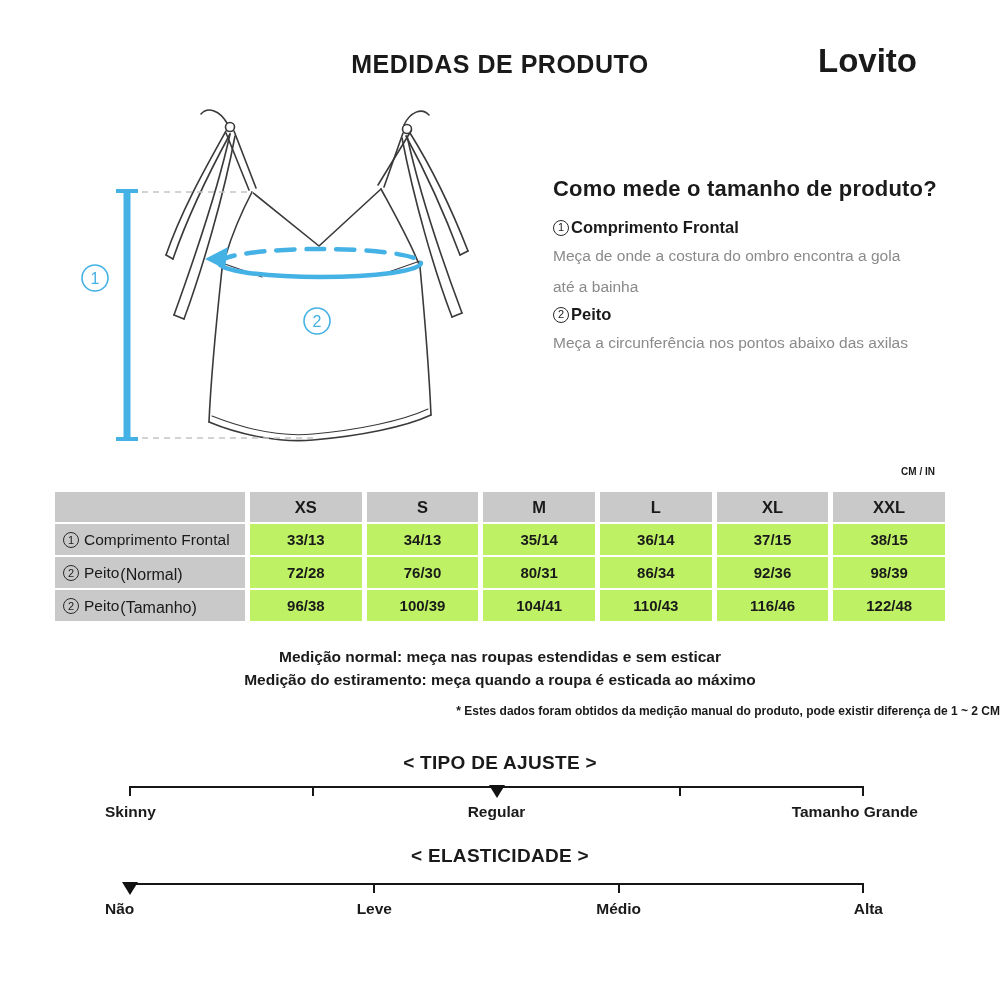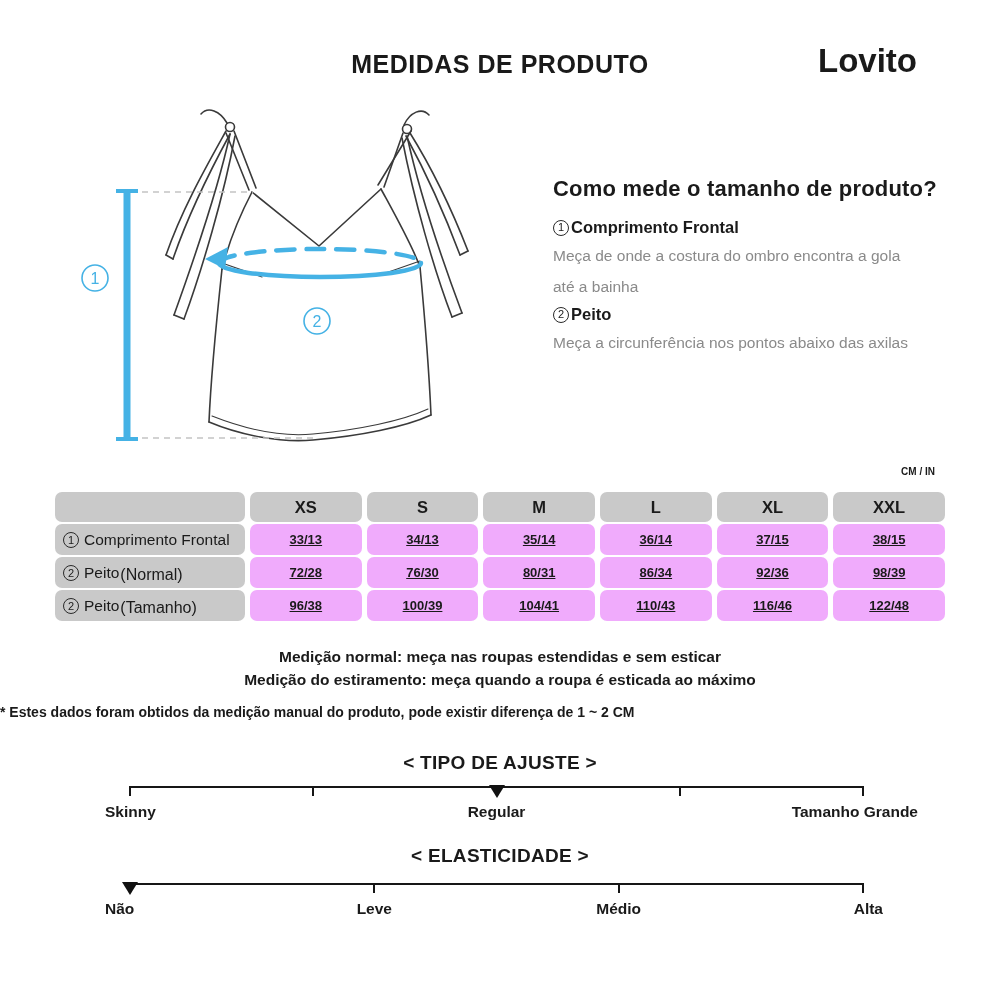--- a/index.html
+++ b/index.html
@@ -16,28 +16,28 @@
   .instr-desc{font-size:15.5px;color:#8a8a8a;line-height:31px;width:368px;}
 
   .circle-num{display:inline-flex;width:16px;height:16px;border:1px solid #2a2a2a;border-radius:50%;
     align-items:center;justify-content:center;font-size:11px;font-weight:400;flex:none;box-sizing:border-box;}
   .instr-item-title .circle-num{margin-right:2px;}
 
   .unit-label{position:absolute;top:466px;left:55px;width:880px;text-align:right;font-size:10px;font-weight:700;}
 
   .size-table{position:absolute;left:55px;top:492px;width:890px;display:grid;
     grid-template-columns:190px repeat(6,1fr);grid-template-rows:30px 31px 31px 31px;gap:2px 5px;}
-  .cell{display:flex;align-items:center;justify-content:center;border-radius:7px;}
+  .cell{display:flex;align-items:center;justify-content:center;}
   .cell.head{background:#c9c9c9;font-weight:700;font-size:16.5px;}
   .cell.rowlabel{background:#c9c9c9;justify-content:flex-start;padding-left:8px;font-size:15.5px;gap:5px;}
-  .cell.value{background:#f0abfc;font-weight:700;font-size:13px;text-decoration:underline;}
+  .cell.value{background:#bef264;font-weight:700;font-size:15px;}
   .sub{font-size:16px;position:relative;top:2px;margin-left:1px;}
 
   .notes{position:absolute;top:645px;left:0;right:0;text-align:center;font-size:15.5px;font-weight:700;line-height:23px;}
-  .disclaimer{position:absolute;top:704px;left:0;right:0;text-align:left;font-size:14px;font-weight:600;}
+  .disclaimer{position:absolute;top:704px;left:0;right:0;text-align:right;font-size:12px;font-weight:600;}
 
   .scale-title{position:absolute;left:0;right:0;text-align:center;font-size:19px;font-weight:800;letter-spacing:.3px;}
   .scale-line{position:absolute;left:130px;width:733px;height:2px;background:#161616;}
   .tick{position:absolute;top:0;width:2px;height:10px;background:#161616;transform:translateX(-50%);}
   .marker{position:absolute;top:-1px;width:0;height:0;border-left:8px solid transparent;border-right:8px solid transparent;
     border-top:13px solid #111;transform:translateX(-50%);}
   .scale-label{position:absolute;top:17px;font-size:15.5px;font-weight:700;white-space:nowrap;}
   .lab-left{left:-25px;}
   .lab-center{left:50%;transform:translateX(-50%);}
 </style>

